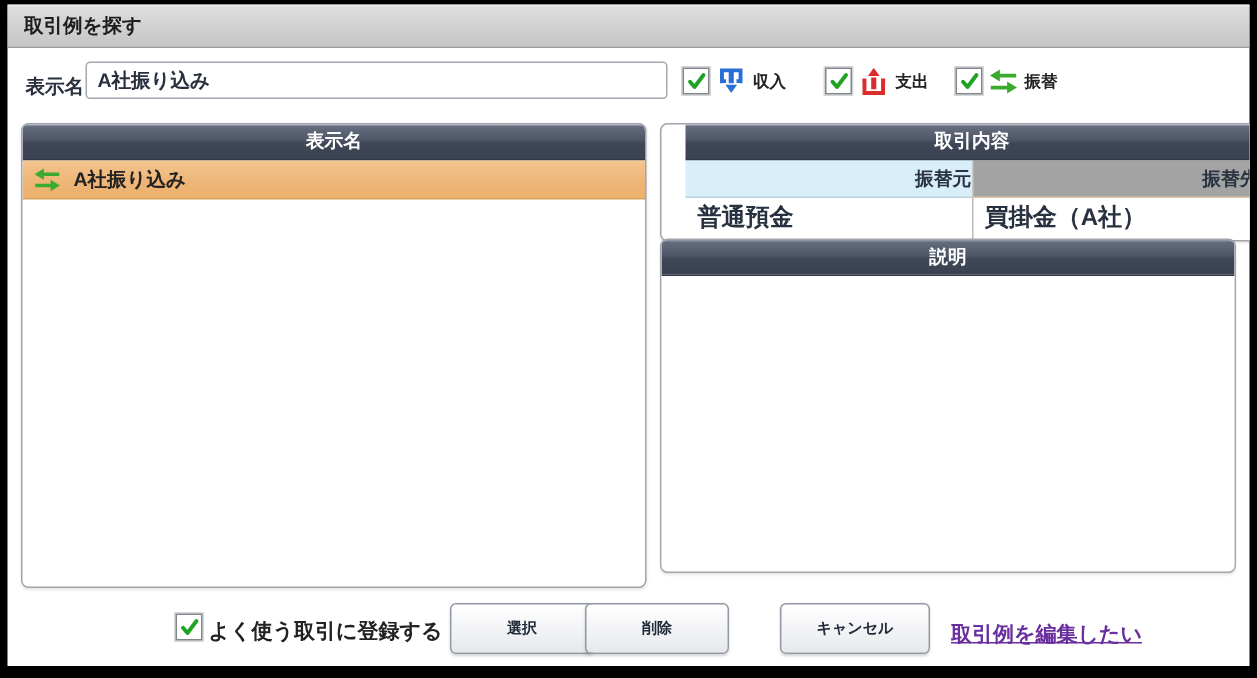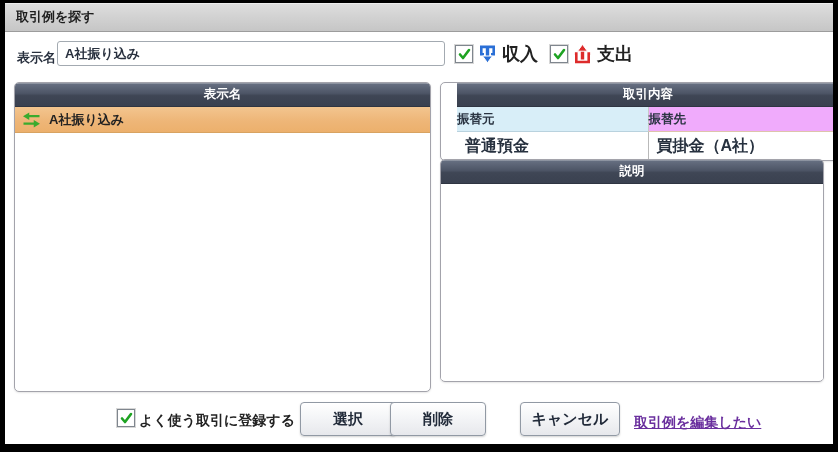--- a/index.html
+++ b/index.html
@@ -54,21 +54,21 @@
   .fg-income{left:450px;} .fg-expense{left:545px;} .fg-transfer{left:632px;}
   .cb{
     display:inline-flex;align-items:center;justify-content:center;
     width:16px;height:16px;
     background:#fff;
     border:1px solid #7f868e;
     box-shadow:inset 0 0 0 1px #fdfdfd,0 0 0 1px #d7d7d7;
     cursor:pointer;flex:0 0 auto;
   }
   .ficon{display:inline-flex;align-items:center;flex:0 0 auto;}
-  .flabel{font-size:18px;font-weight:bold;color:#222;white-space:nowrap;}
+  .flabel{font-size:11px;font-weight:bold;color:#222;white-space:nowrap;}
   
   .panel{
     position:absolute;
     background:#fff;
     border:1px solid #a3a3ab;border-radius:5px;
     overflow:hidden;
     box-shadow:0 1px 2px rgba(0,0,0,0.10);
   }
   .panel-header{
     height:23px;line-height:23px;
@@ -86,46 +86,46 @@
     font-size:13px;font-weight:bold;color:#222;
     cursor:pointer;
   }
   .list-row.selected{
     background:linear-gradient(180deg,#f3c58f 0%,#eeb678 55%,#ecb06c 100%);
     border-bottom:1px solid #d8a361;
   }
   .txn-panel{left:435px;top:79px;width:382px;padding-left:16px;}
   .subrow{display:flex;height:25px;}
   .subcell{
-    flex:1;line-height:25px;text-align:left;
+    flex:1;line-height:25px;text-align:right;
     font-size:12.5px;font-weight:bold;color:#2a3442;
   }
   .subcell.from{background:#d8eef8;border-bottom:1px solid #b9d2de;}
-  .subcell.to{background:#f0abfc;border-bottom:1px solid #ddc4ab;border-left:1px solid #c9c9c9;}
+  .subcell.to{background:#a3a3a3;border-bottom:1px solid #ddc4ab;border-left:1px solid #c9c9c9;}
   .valrow{display:flex;height:28px;background:#fff;}
   .valcell{
     flex:1;line-height:28px;padding:0 8px;
     font-size:16px;font-weight:bold;color:#27313f;
     white-space:nowrap;overflow:hidden;
   }
   .valcell.from{border-right:1px solid #b9b9b9;}
   .desc-panel{left:435px;top:156px;width:382px;height:221px;}
   .desc-body{height:196px;background:#fff;}
   
   .cb-register{position:absolute;left:112px;top:406px;}
   .register-label{
     position:absolute;left:134px;top:409px;
     font-size:14px;font-weight:bold;color:#222;white-space:nowrap;
   }
   .btn{
     position:absolute;top:399px;height:34px;
     border:1px solid #9199a4;border-radius:4px;
     background:linear-gradient(180deg,#ffffff 0%,#f4f5f7 45%,#e7e8ec 100%);
     box-shadow:0 1px 2px rgba(0,0,0,0.18);
-    font-family:inherit;font-size:15px;font-weight:bold;color:#222b3a;
+    font-family:inherit;font-size:10px;font-weight:bold;color:#222b3a;
     cursor:pointer;
   }
   .btn-select{left:295px;width:96px;}
   .btn-delete{left:385px;width:96px;}
   .btn-cancel{left:515px;width:100px;}
   .edit-link{
     position:absolute;left:629px;top:411px;
     font-size:14px;font-weight:bold;color:#6a2f9e;
     text-decoration:underline;white-space:nowrap;
   }
@@ -169,20 +169,36 @@
       <span class="ficon">
         <svg width="21" height="22" viewBox="0 0 21 22">
           <path d="M10.5 16.5 V7.5" stroke="#dd2b2b" stroke-width="3.4"></path>
           <path d="M10.5 1.4 L5.6 8.2 H15.4 Z" fill="#dd2b2b" stroke="#fff" stroke-width="1"></path>
           <path d="M2.9 10.6 H4.3 V19 H16.7 V10.6 H18.1" fill="none" stroke="#dd2b2b" stroke-width="2.6"></path>
         </svg>
       </span>
       <span class="flabel">支出</span>
     </span>
 
+    <span class="fgroup fg-transfer">
+      <span class="cb">
+        <svg width="13" height="13" viewBox="0 0 13 13">
+            <path d="M2 6.5 L5 10 L11 2" fill="none" stroke="#1ea322" stroke-width="2.6" stroke-linecap="round" stroke-linejoin="round"></path>
+          </svg>
+      </span>
+      <span class="ficon">
+        <svg width="20" height="17" viewBox="0 0 20 17">
+          <path d="M18.5 4.4 Q18.5 4.4 7 4.4" fill="none" stroke="#3aab2e" stroke-width="2.5"></path>
+          <path d="M7.6 0.4 L1 4.4 L7.6 8.4 Z" fill="#3aab2e"></path>
+          <path d="M1.5 12.4 H13" fill="none" stroke="#3aab2e" stroke-width="2.5"></path>
+          <path d="M12.4 8.4 L19 12.4 L12.4 16.4 Z" fill="#3aab2e"></path>
+        </svg>
+      </span>
+      <span class="flabel">振替</span>
+    </span>
 
     <div class="panel left-panel">
       <div class="panel-header">表示名</div>
       <div class="list-row selected">
         <span class="ficon">
           <svg width="19" height="16" viewBox="0 0 20 17">
             <path d="M18.5 4.4 H7" fill="none" stroke="#3aab2e" stroke-width="2.5"></path>
             <path d="M7.6 0.4 L1 4.4 L7.6 8.4 Z" fill="#3aab2e"></path>
             <path d="M1.5 12.4 H13" fill="none" stroke="#3aab2e" stroke-width="2.5"></path>
             <path d="M12.4 8.4 L19 12.4 L12.4 16.4 Z" fill="#3aab2e"></path>

